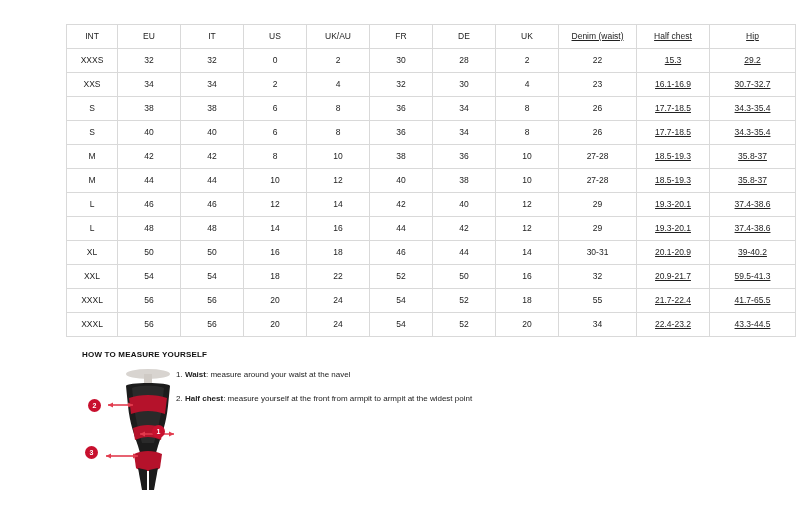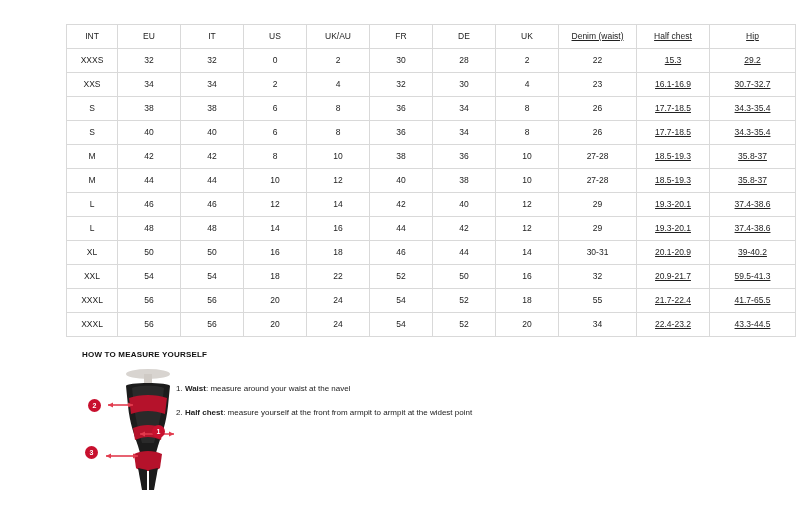--- a/index.html
+++ b/index.html
@@ -81,21 +81,21 @@
   .figure {
     position: absolute;
     left: 88px;
     top: 368px;
     width: 120px;
     height: 125px;
   }
   .steps {
     position: absolute;
     left: 176px;
-    top: 383px;
+    top: 369px;
     width: 420px;
   }
   .step {
     font-size: 8px;
     color: #222222;
     margin-bottom: 13px;
     line-height: 11px;
   }
   .step b { font-weight: bold; }
 

